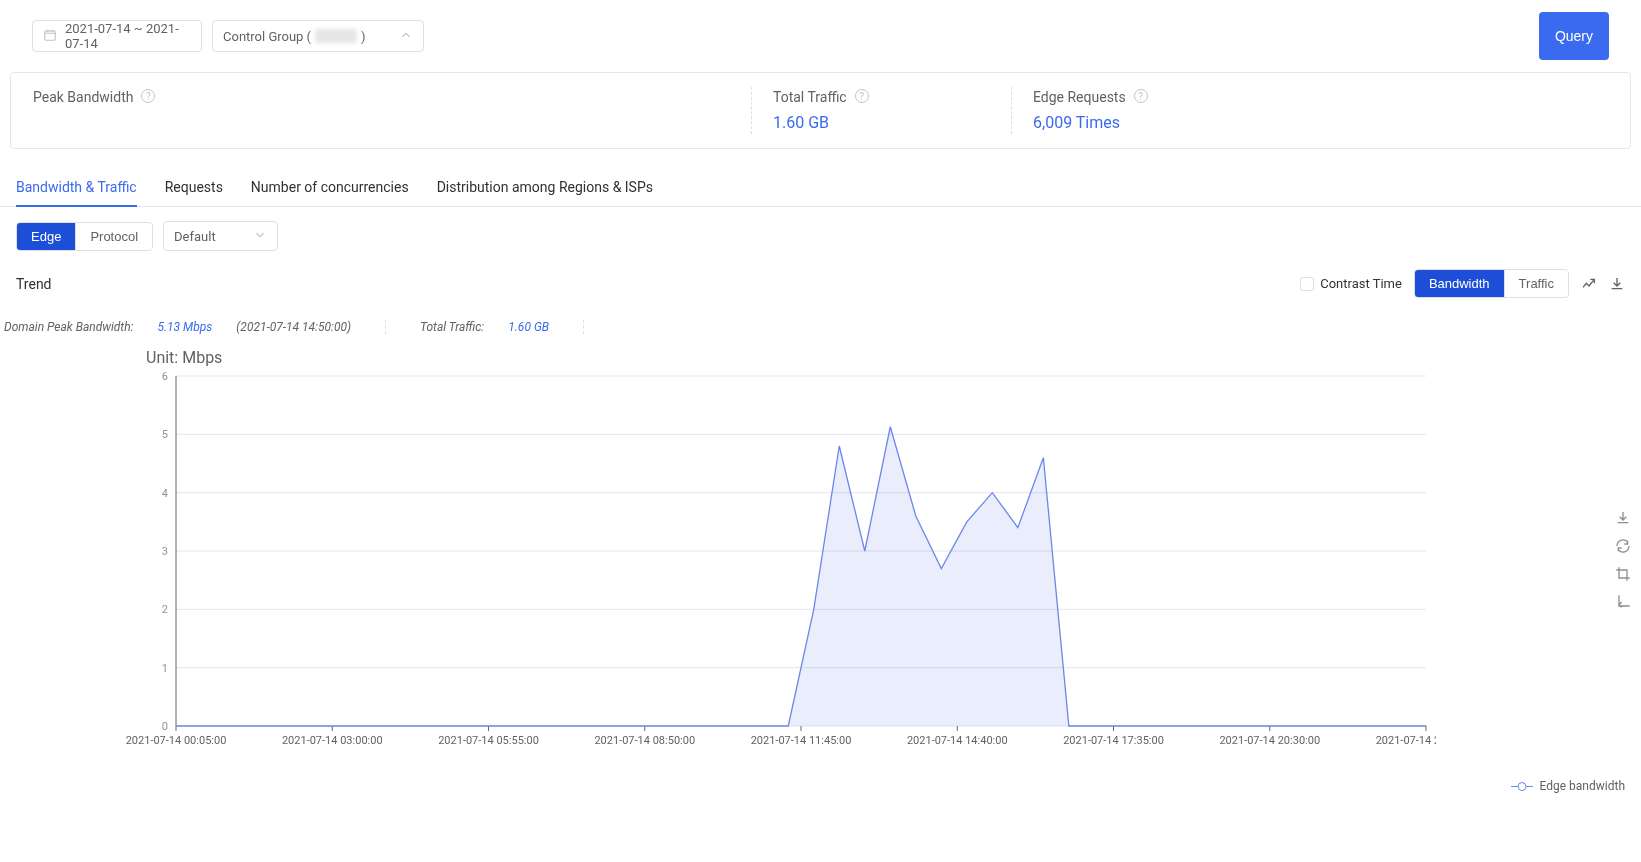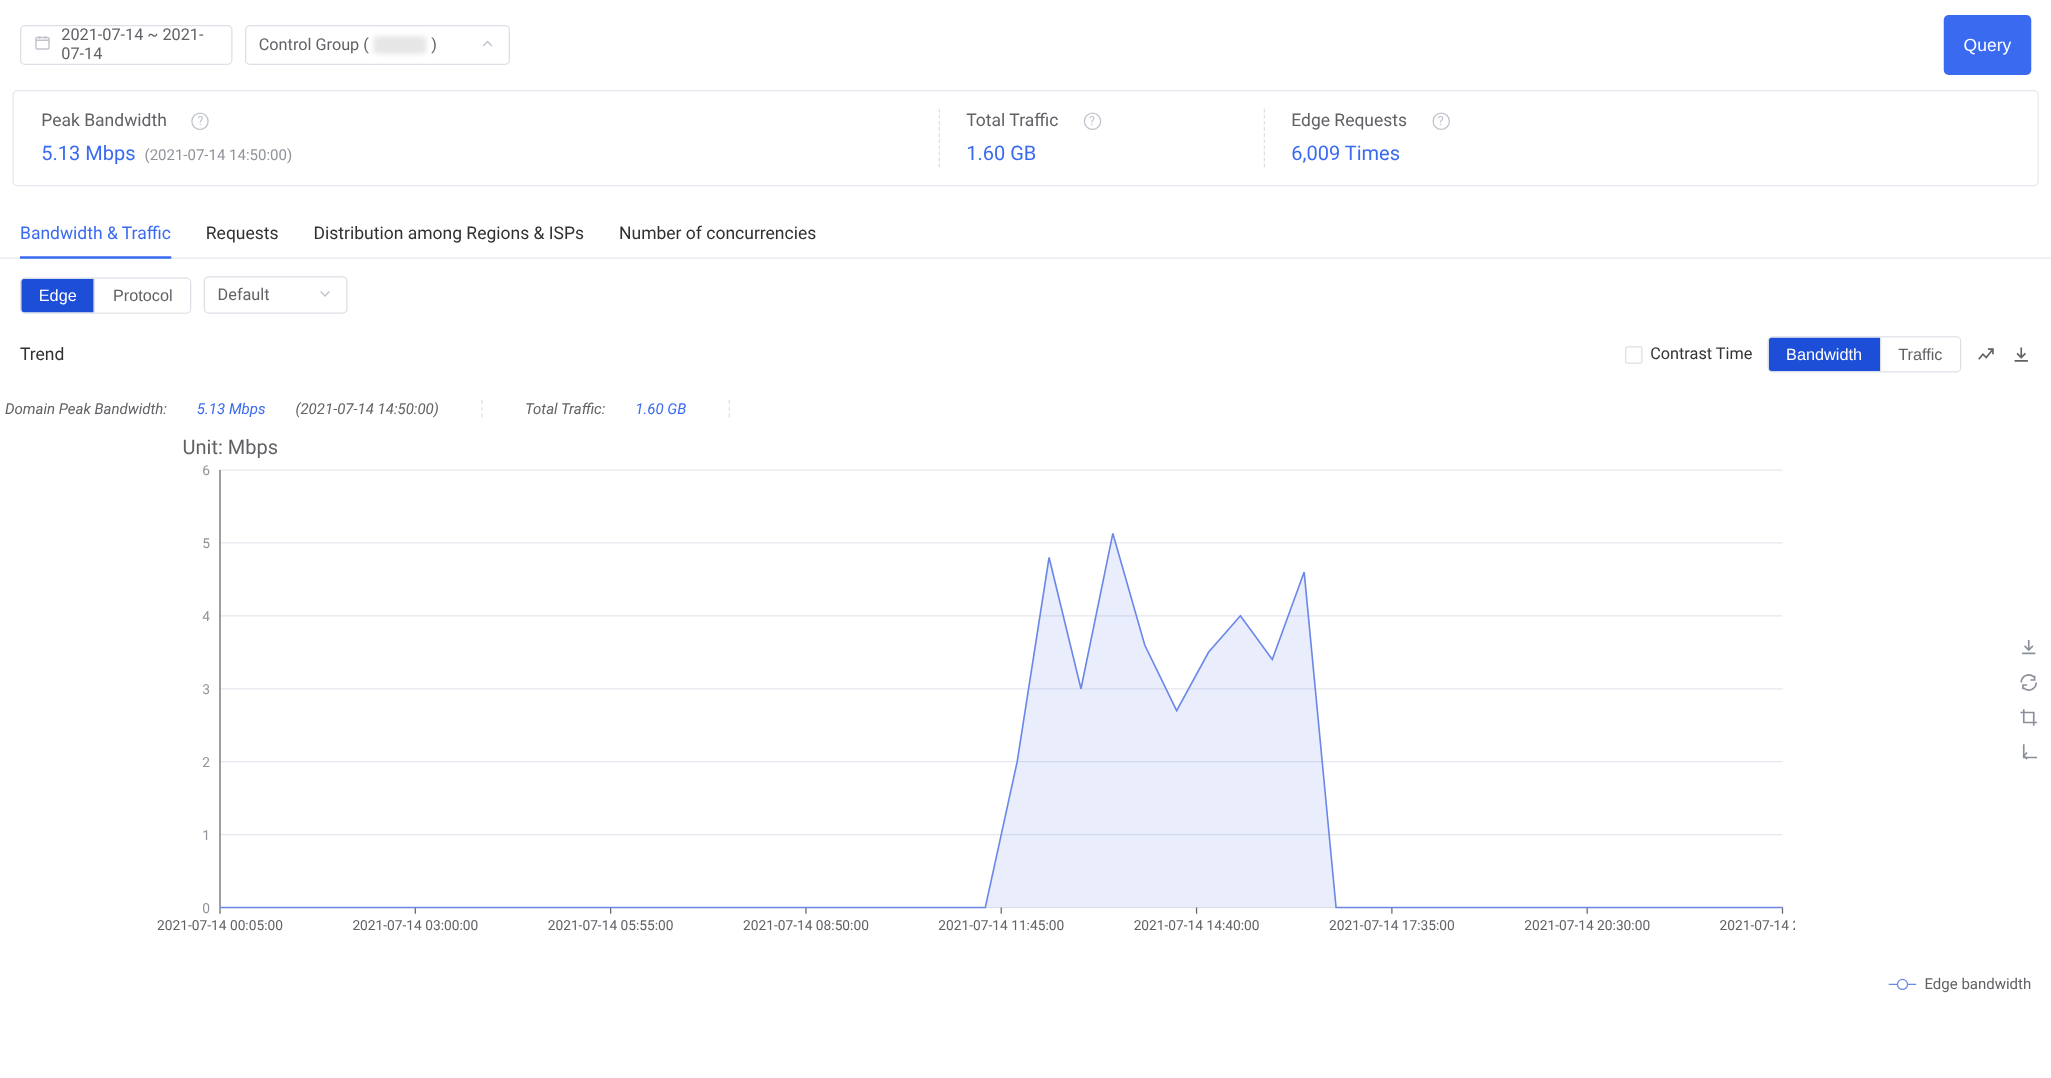--- a/index.html
+++ b/index.html
@@ -10,21 +10,21 @@
   background: #fff;
   width: 1641px;
   height: 862px;
   overflow: hidden;
 }
 
 
 .filter-bar {
   display: flex;
   align-items: center;
-  padding: 12px 16px;
+  padding: 12px 32px;
   gap: 10px;
 }
 .filter-control {
   display: flex;
   align-items: center;
   height: 32px;
   border: 1px solid #dcdfe6;
   border-radius: 4px;
   background: #fff;
   padding: 0 10px;
@@ -69,22 +69,22 @@
   left: 0;
   top: 14px;
   bottom: 14px;
   width: 0;
   border-left: 1px dashed #dcdfe6;
 }
 .stat-label {
   font-size: 14px;
   color: #606266;
   display: flex;
-  align-items: center;
-  gap: 20px;
+  align-items: flex-start;
+  gap: 8px;
   margin-bottom: 8px;
 }
 .help-icon {
   display: inline-flex;
   width: 14px;
   height: 14px;
   border: 1px solid #c0c4cc;
   border-radius: 50%;
   align-items: center;
   justify-content: center;
@@ -266,46 +266,42 @@
   <div class="spacer"></div>
   <button class="query-btn">Query</button>
 </div>
 
 <div class="stats-card">
   <div class="stat-cell first">
     <div class="stat-label">
       <span>Peak Bandwidth</span>
       <span class="help-icon">?</span>
     </div>
-    <div>
-      <span class="stat-value">5.13 Mbps</span>
-      <span class="stat-subvalue">(2021-07-14 14:50:00)</span>
-    </div>
   </div>
   <div class="stat-cell" style="flex:0 0 260px">
     <div class="stat-label">
       <span>Total Traffic</span>
       <span class="help-icon">?</span>
     </div>
     <div class="stat-value">1.60 GB</div>
   </div>
   <div class="stat-cell">
     <div class="stat-label">
       <span>Edge Requests</span>
       <span class="help-icon">?</span>
     </div>
     <div class="stat-value">6,009 Times</div>
   </div>
 </div>
 
 <div class="tabs">
   <div class="tab active">Bandwidth &amp; Traffic</div>
   <div class="tab">Requests</div>
+  <div class="tab">Number of concurrencies</div>
   <div class="tab">Distribution among Regions &amp; ISPs</div>
-  <div class="tab">Number of concurrencies</div>
 </div>
 
 <div class="subcontrols">
   <div class="seg-group">
     <button class="seg-btn active">Edge</button>
     <button class="seg-btn">Protocol</button>
   </div>
   <div class="filter-control small-select" style="justify-content:space-between">
     <span>Default</span>
     <span class="chev-icon">

